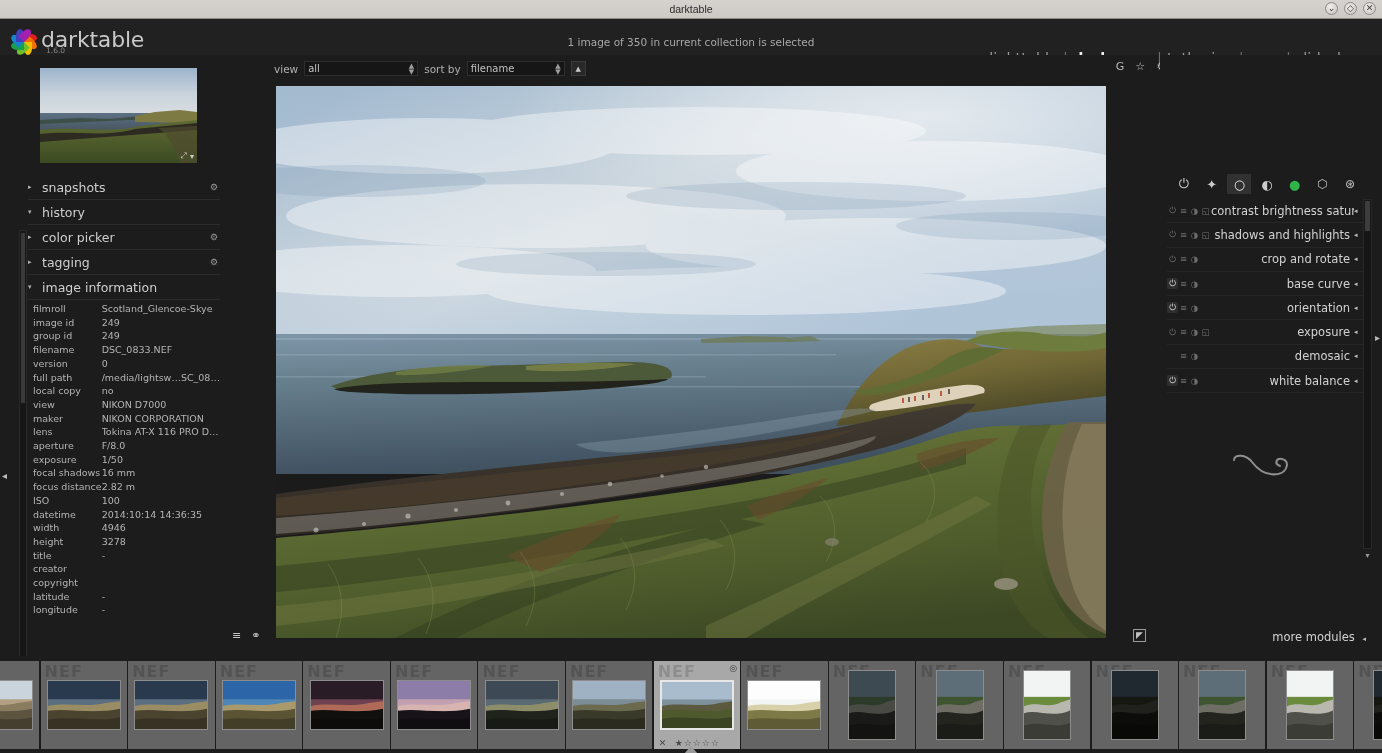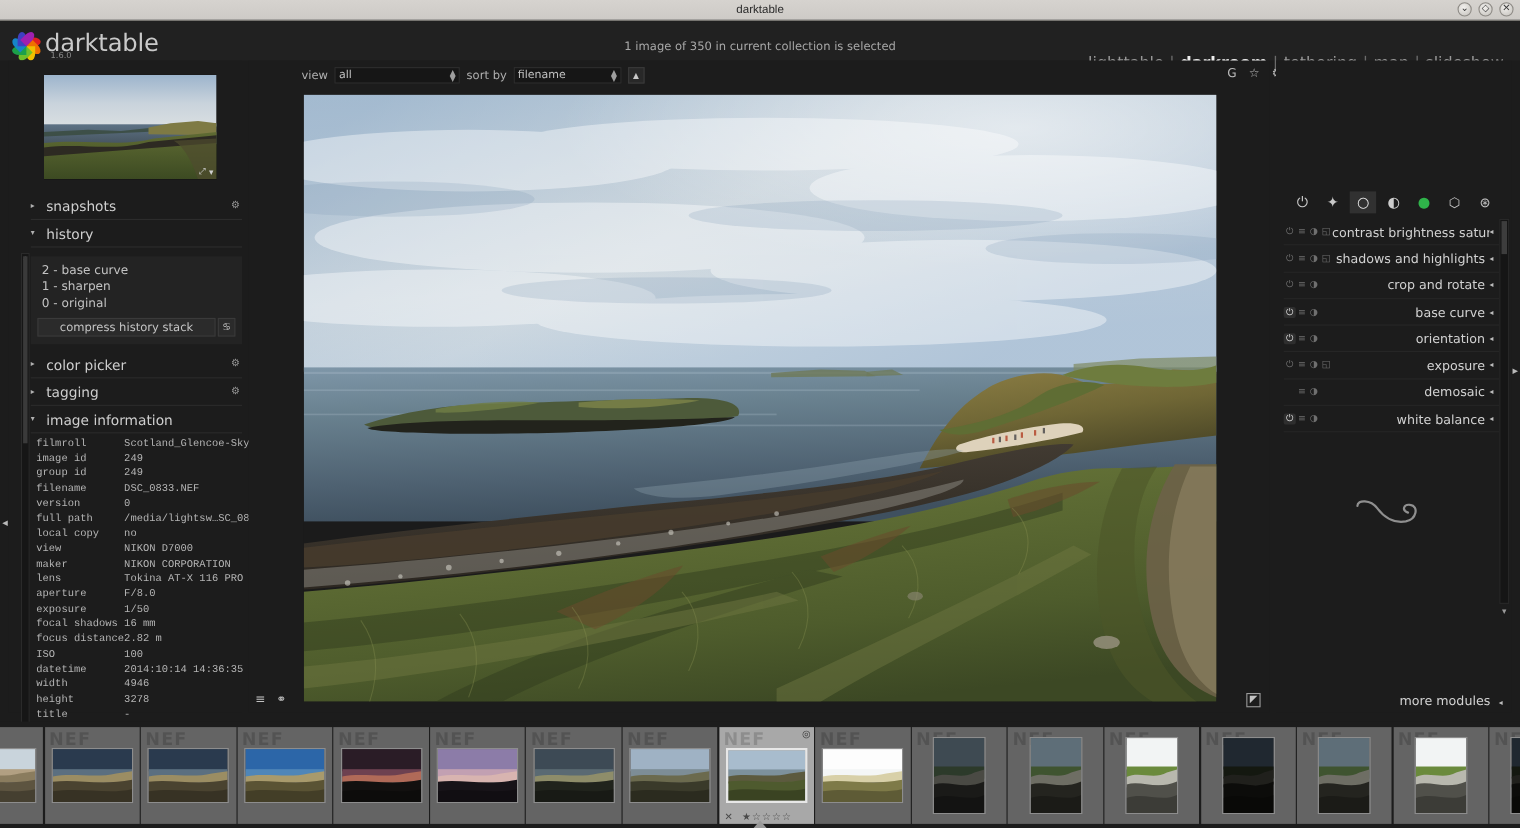--- a/index.html
+++ b/index.html
@@ -94,21 +94,21 @@
   #history-box .hrow { font-size:11px; color:#c2c2c2; line-height:15px; padding-left:4px;}
   #compress-row { display:flex; margin-top:6px; gap:2px; }
   #compress-btn {
     flex:1; height:17px; background:#2b2b2b; border:1px solid #3a3a3a;
     font-size:10.5px; color:#c4c4c4; text-align:center; line-height:16px;
   }
   #compress-btn2 { width:16px; height:17px; background:#2b2b2b; border:1px solid #3a3a3a; text-align:center; line-height:16px; font-size:9px; color:#c0c0c0;}
 
   #imginfo { margin-top:3px; }
   #imginfo table { width:100%; border-collapse:collapse; }
-  #imginfo td { font-size:9.5px; color:#b4b4b4; padding:0 0 1.5px 0; line-height:12.2px; vertical-align:top; white-space:nowrap; overflow:hidden;font-family:Liberation Mono, monospace; }
+  #imginfo td { font-size:9.5px; color:#b4b4b4; padding:0 0 1.5px 0; line-height:12.2px; vertical-align:top; white-space:nowrap; overflow:hidden; }
   #imginfo td.k { width:64px; padding-left:5px; }
   #imginfo td.v { max-width:120px; text-overflow:ellipsis; }
 
   
   #center { position:absolute; left:226px; top:55px; width:928px; height:593px; background:#1c1c1c; }
   #ctr-toolbar { position:absolute; left:0; top:0; width:928px; height:27px;margin-left:40px; }
   #ctr-toolbar .lbl { font-size:10.5px; color:#b0b0b0; }
   .combo {
     display:inline-flex; align-items:center; justify-content:space-between;
     background:#161616; border:1px solid #2e2e2e; height:15px; padding:0 3px;
@@ -282,31 +282,20 @@
         <span class="tri">▸</span>
         <span>snapshots</span>
         <span class="reset">⚙</span>
       </div>
     </div>
 
     <div class="panel">
       <div class="panel-head">
         <span class="tri">▾</span>
         <span>history</span>
-      </div>
-      <div class="panel-body">
-        <div id="history-box">
-          <div class="hrow">2 - base curve</div>
-          <div class="hrow">1 - sharpen</div>
-          <div class="hrow">0 - original</div>
-          <div id="compress-row">
-            <div id="compress-btn">compress history stack</div>
-            <div id="compress-btn2">♋</div>
-          </div>
-        </div>
       </div>
     </div>
 
     <div class="panel">
       <div class="panel-head">
         <span class="tri">▸</span>
         <span>color picker</span>
         <span class="reset">⚙</span>
       </div>
     </div>

